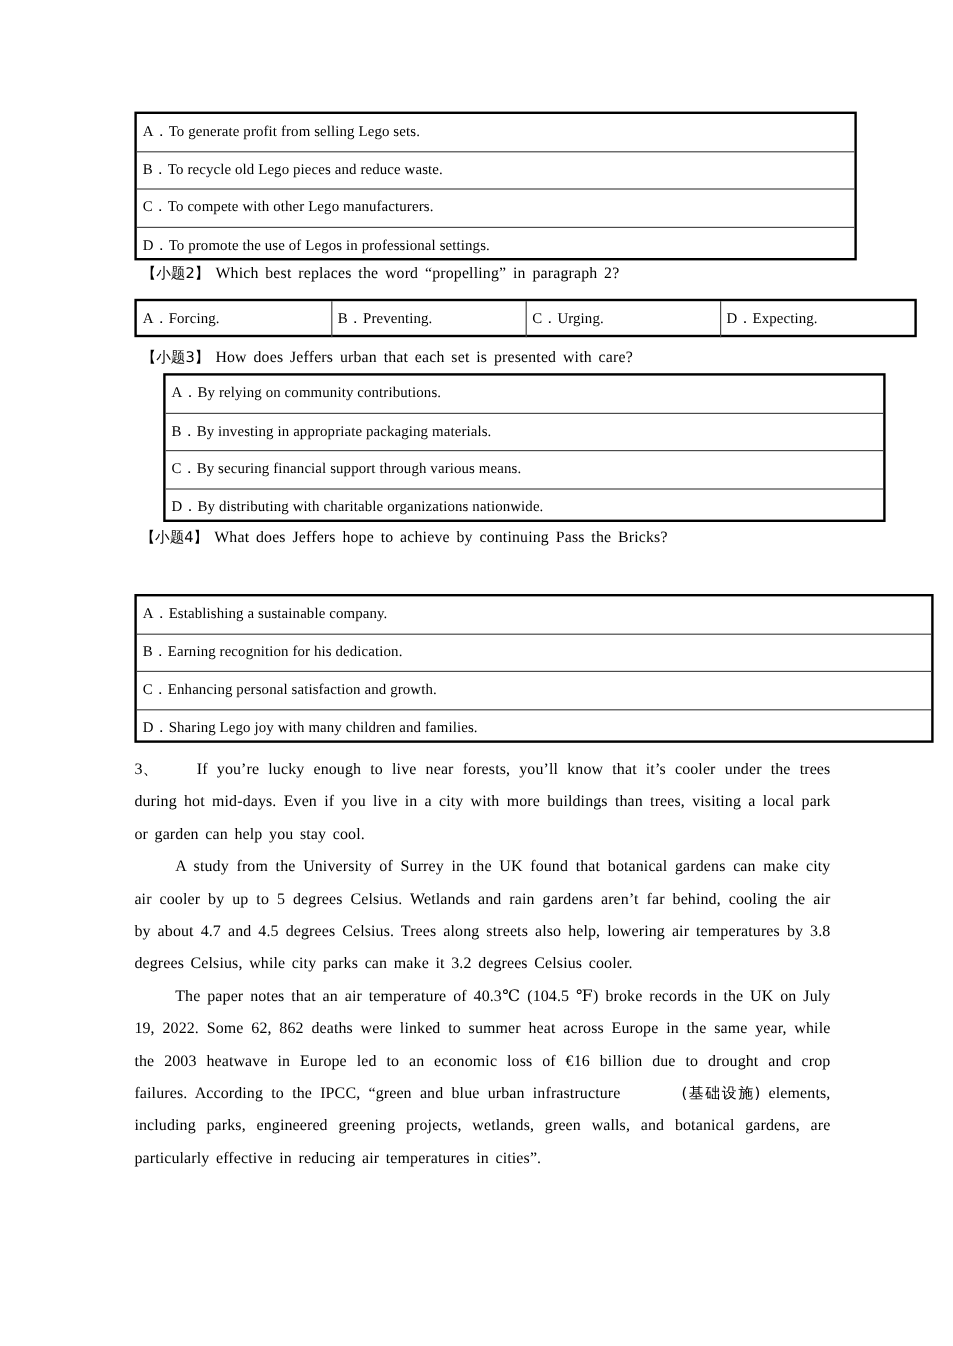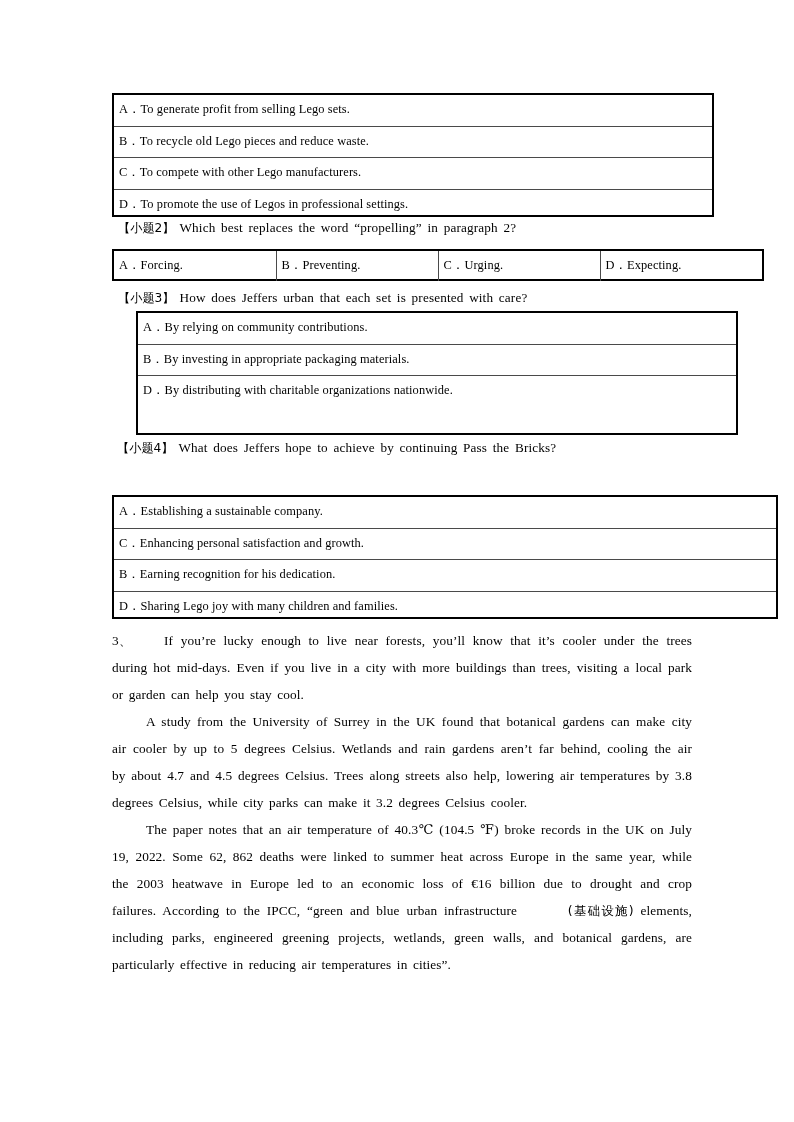--- a/index.html
+++ b/index.html
@@ -165,41 +165,44 @@
   <div class="opt-table vert" style="left:112px; top:311px; width:602px; height:124px;margin-left:24px;">
     <table>
       <tbody>
           <tr>
         <td><span class="opt-label">A．</span><span>By relying on community contributions.</span></td>
       </tr>
       <tr>
         <td><span class="opt-label">B．</span><span>By investing in appropriate packaging materials.</span></td>
       </tr>
       <tr>
+        <td><span class="opt-label">C．</span><span>By securing financial support through various means.</span></td>
+      </tr>
+      <tr>
         <td><span class="opt-label">D．</span><span>By distributing with charitable organizations nationwide.</span></td>
       </tr>
     </tbody>
       </table>
   </div>
 
   <div class="q-line" style="left:117px; top:440px;">
     <span class="cn">【小题4】</span><span class="qtext">What does Jeffers hope to achieve by continuing  Pass the Bricks?</span>
   </div>
 
   <div class="opt-table vert" style="left:112px; top:466px; width:666px; height:124px;margin-top:29px;">
     <table>
       <tbody>
           <tr>
         <td><span class="opt-label">A．</span><span>Establishing a sustainable company.</span></td>
       </tr>
       <tr>
+        <td><span class="opt-label">B．</span><span>Earning recognition for his dedication.</span></td>
+      </tr>
+      <tr>
         <td><span class="opt-label">C．</span><span>Enhancing personal satisfaction and growth.</span></td>
-      </tr>
-      <tr>
-        <td><span class="opt-label">B．</span><span>Earning recognition for his dedication.</span></td>
       </tr>
       <tr>
         <td><span class="opt-label">D．</span><span>Sharing Lego joy with many children and families.</span></td>
       </tr>
     </tbody>
       </table>
   </div>
 
   <div class="passage" style="top:627px;">
     <p><span class="num">3、</span><span>If you’re lucky enough to live near forests, you’ll know that it’s cooler under the trees during hot mid-days.  Even if you live in a city with more buildings  than trees, visiting a local park or garden can help you stay cool.</span></p>

